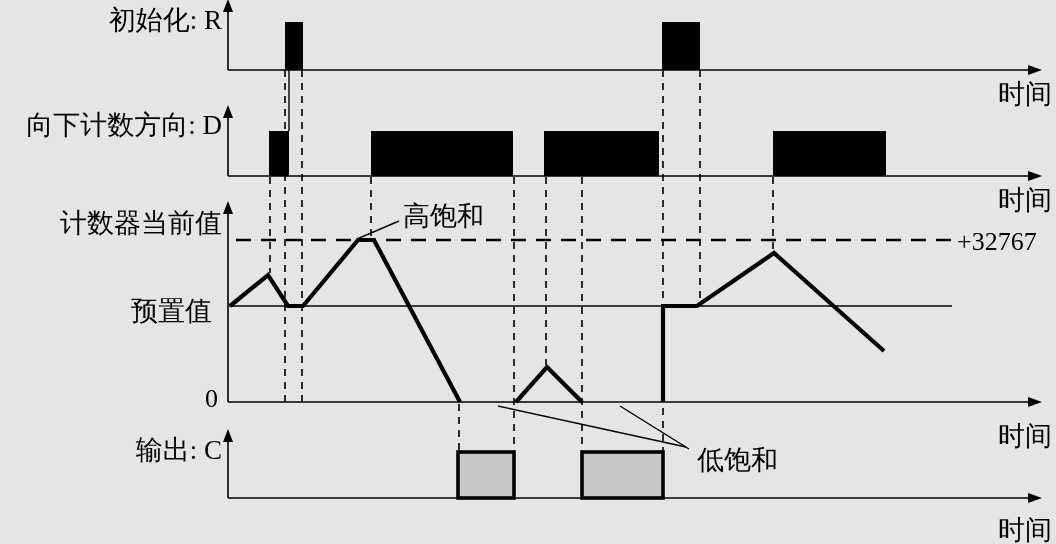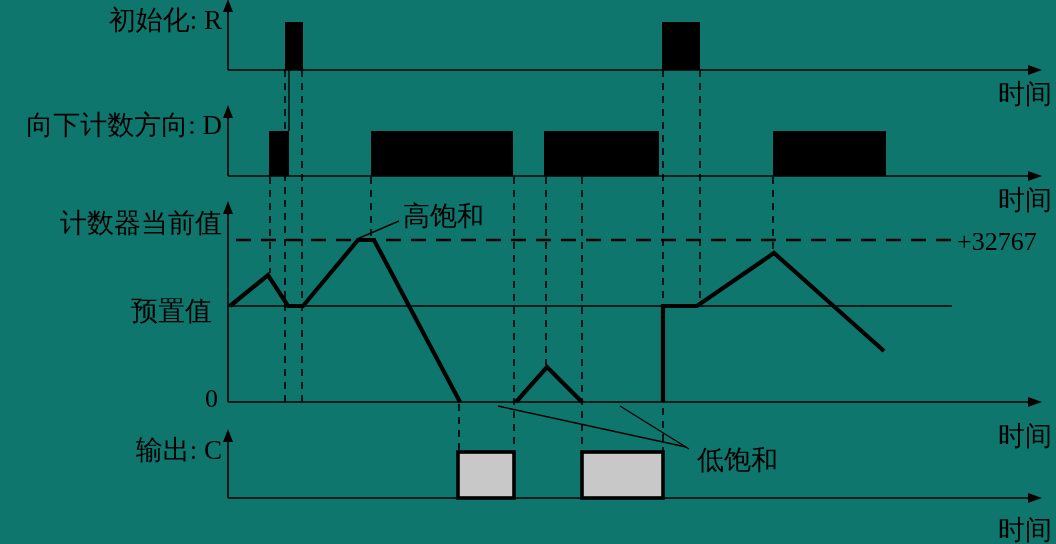--- a/index.html
+++ b/index.html
@@ -1,16 +1,16 @@
 <!DOCTYPE html>
 <html><head>
 <meta charset="utf-8">
 <style>
   html,body{margin:0;padding:0;background:#ffffff;}
-  .stage{position:relative;width:1056px;height:544px;background:#0f766e;overflow:hidden;}
+  .stage{position:relative;width:1056px;height:544px;background:#e5e5e5;overflow:hidden;}
   svg{position:absolute;left:0;top:0;}
   text{
     font-family:"Liberation Serif","DejaVu Serif",serif;
     fill:#000000;
   }
   .lbl{font-size:27px;}
   .num{font-size:26px;font-family:"Liberation Serif","DejaVu Serif",serif;}
 </style>
 </head>
 <body>

